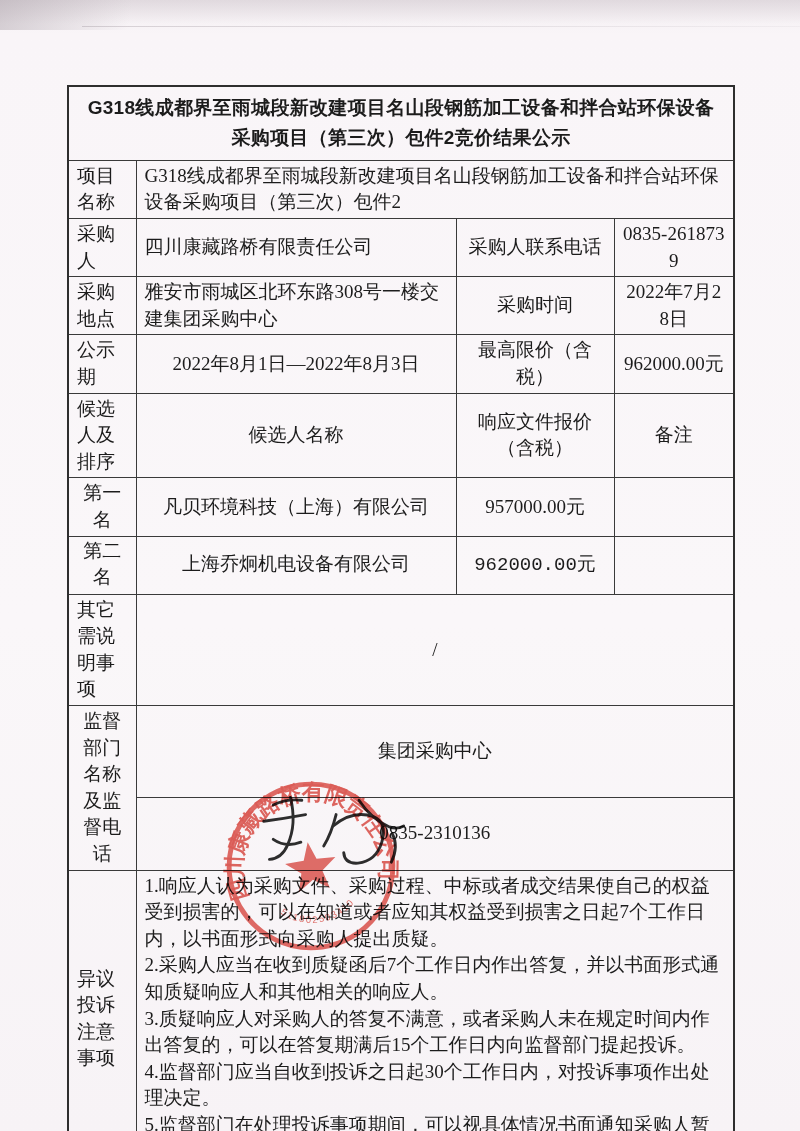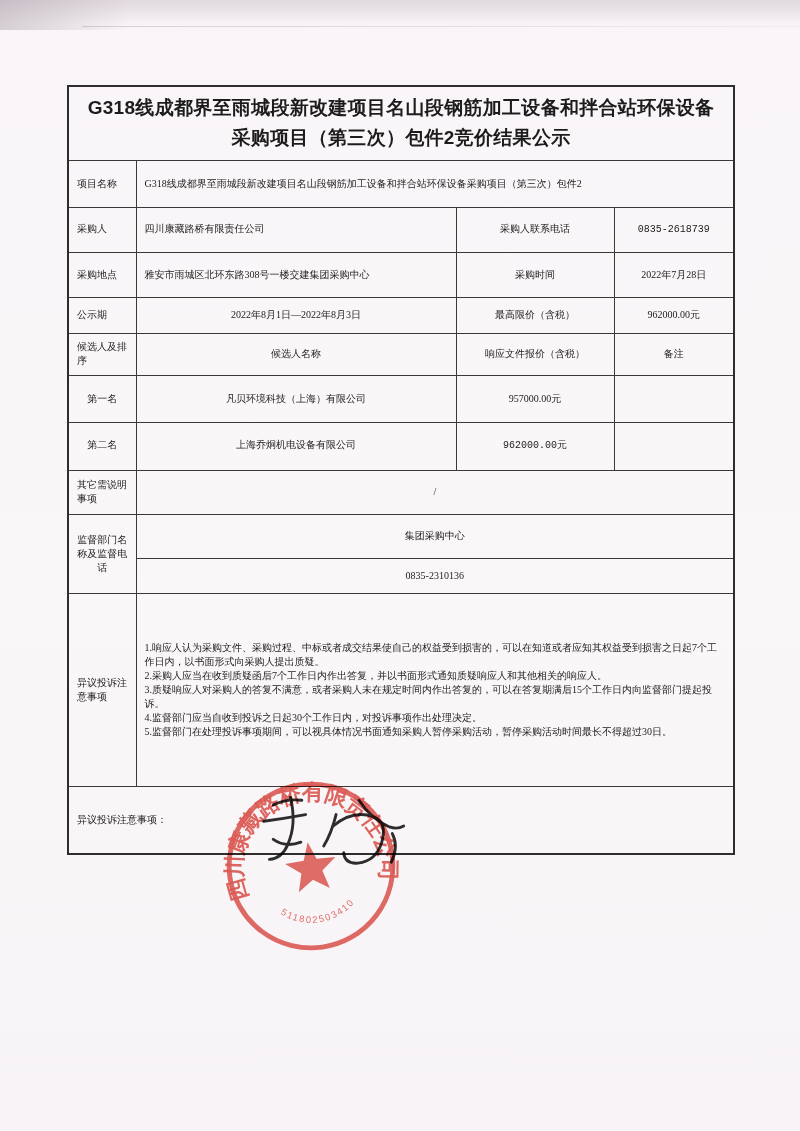--- a/index.html
+++ b/index.html
@@ -21,35 +21,35 @@
     background:linear-gradient(90deg,rgba(150,140,148,.35),rgba(150,140,148,.08));}
 
   table.doc{
     position:absolute;left:67px;top:85px;width:666px;
     table-layout:fixed;border-collapse:collapse;
     background:transparent;
   }
   table.doc td{
     border:1.5px solid #3a3a3a;
     padding:2px 8px;
-    font-size:10px;line-height:1.4;
+    font-size:19px;line-height:1.4;
     vertical-align:middle;
     word-break:break-all;
   }
   table.doc{border:2px solid #2e2e2e;}
   td.lab{padding:2px 5px;line-height:1.35;}
   td.c{text-align:center;}
   tr.r-title{height:71px;}
   tr.r-title td{
     font-family:"Liberation Sans","DejaVu Sans",sans-serif;
     font-weight:700;font-size:19px;line-height:1.6;
     text-align:center;padding:6px 12px;letter-spacing:.3px;
   }
   tr.r-proj{height:47px;}
-  tr.r-buyer{height:45px;font-family:Liberation Mono, monospace;}
+  tr.r-buyer{height:45px;}
   tr.r-loc{height:45px;}
   tr.r-pub{height:36px;}
   tr.r-candhead{height:42px;}
   tr.r-cand1{height:47px;}
   tr.r-cand2{height:48px;font-family:Liberation Mono, monospace;}
   tr.r-other{height:44px;}
   tr.r-supa{height:44px;}
   tr.r-supb{height:35px;padding-left:8px;}
   tr.r-obj{height:193px;}
   tr.r-sign{height:68px;}

